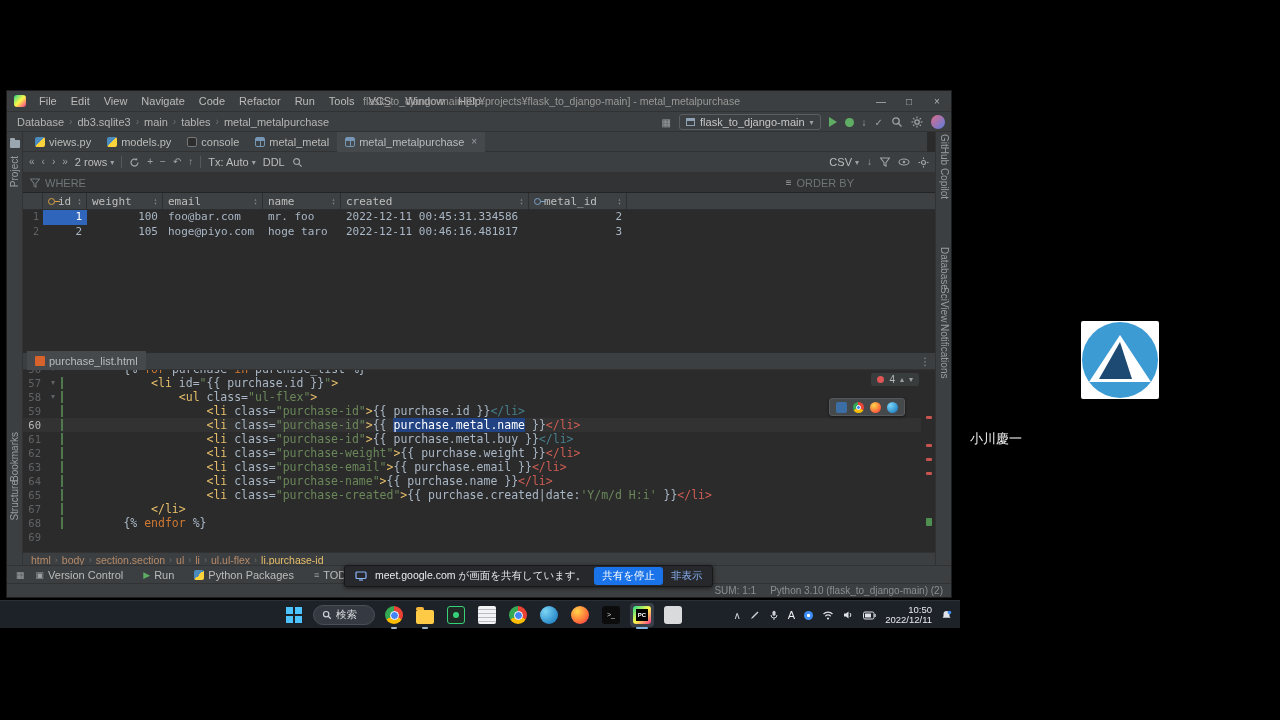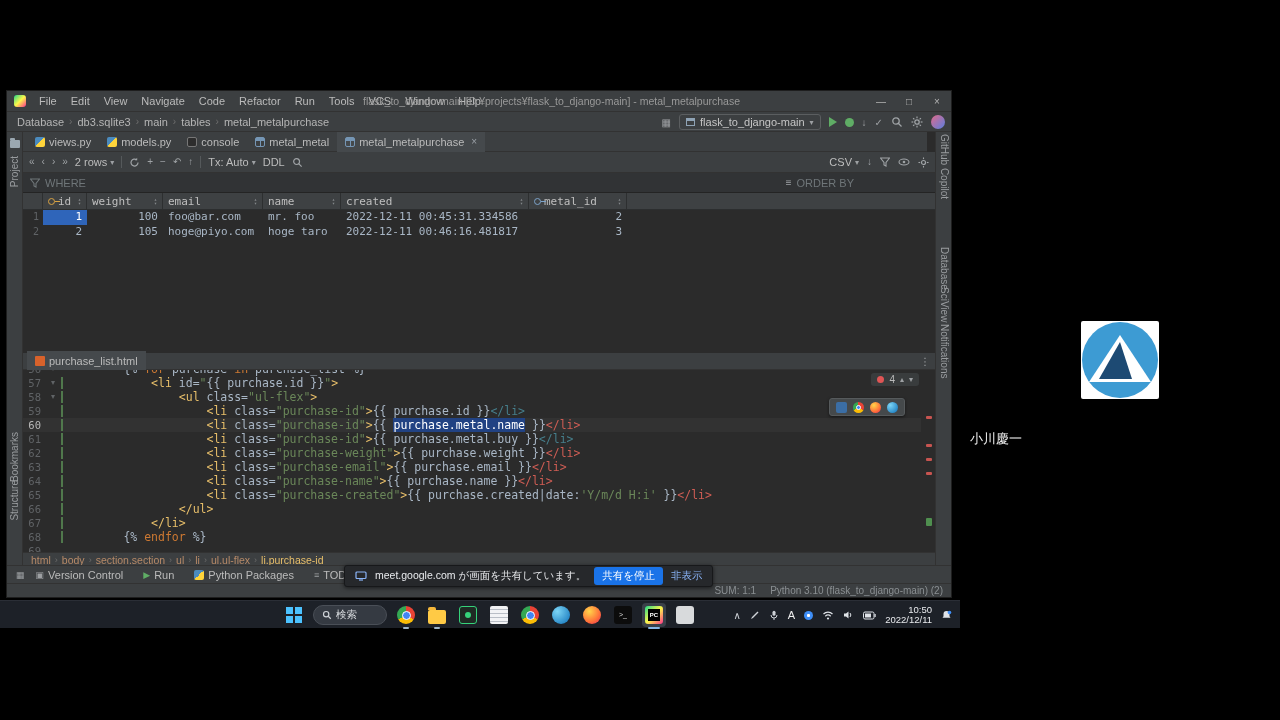--- a/index.html
+++ b/index.html
@@ -115,21 +115,21 @@
 
 .meetbar{position:absolute;left:344px;top:565px;height:22px;z-index:40;background:#26282b;border:1px solid #17181a;border-radius:3px;display:flex;align-items:center;gap:8px;padding:0 10px;font-size:10.5px;color:#e8eaed;box-shadow:0 1px 4px rgba(0,0,0,.6)}
 .meet-stop{background:#1a73e8;color:#fff;border-radius:3px;padding:2px 8px;font-size:10.5px}
 .meet-hide{color:#8ab4f8}
 
 
 .taskbar{position:absolute;left:0;top:600px;width:960px;height:28px;background:#1d2128;border-top:1px solid #2a2e36}
 .tb-center{position:absolute;left:282px;top:0;height:28px;display:flex;align-items:center;gap:7px}
 .win-logo{width:16px;height:16px;display:grid;grid-template-columns:7px 7px;grid-template-rows:7px 7px;gap:2px}
 .win-logo span{background:#4cc2ff}
-.search-pill{width:74px;height:20px;border-radius:10px;background:#353a42;border:1px solid #4a4f57;display:flex;align-items:center;gap:4px;padding:0 8px;color:#dadde0;font-size:10.5px}
+.search-pill{width:62px;height:20px;border-radius:10px;background:#353a42;border:1px solid #4a4f57;display:flex;align-items:center;gap:4px;padding:0 8px;color:#dadde0;font-size:10.5px}
 .tb-app{width:24px;height:24px;display:flex;align-items:center;justify-content:center;position:relative;border-radius:4px}
 .tb-app.active{background:#3a4049}
 .run-dot{position:absolute;bottom:-2px;left:50%;transform:translateX(-50%);width:6px;height:2px;border-radius:1px;background:#9fb6c9}
 .tb-app.active .run-dot{width:12px;background:#86b5e5}
 .face{width:18px;height:18px;flex:none}
 .f-chrome,.f-chrome-alt{border-radius:50%;background:conic-gradient(#ea4335 0 120deg,#fbbc05 120deg 240deg,#34a853 240deg 360deg);position:relative}
 .f-chrome::after,.f-chrome-alt::after{content:'';position:absolute;inset:4.5px;border-radius:50%;background:#4285f4;border:1.5px solid #fff}
 .f-explorer{background:#ffca45;border-radius:2px;height:14px;margin-top:3px;position:relative}
 .f-explorer::before{content:'';position:absolute;top:-3px;left:0;width:8px;height:3px;background:#f5b73a;border-radius:2px 2px 0 0}
 .f-ide-green{background:#1f2a24;border:1px solid #36d27a;border-radius:3px;position:relative}
@@ -471,25 +471,20 @@
               <span class="gutter-num">64</span>
               <span class="fold"></span>
               <span class="code-text">                    <span class="c-tg">&lt;li </span><span class="c-df">class=</span><span class="c-st">"purchase-name"</span><span class="c-tg">&gt;</span><span class="c-df">{{ purchase.name }}</span><span class="c-er">&lt;/li&gt;</span></span>
             </div>
             <div class="code-row chg">
               <span class="gutter-num">65</span>
               <span class="fold"></span>
               <span class="code-text">                    <span class="c-tg">&lt;li </span><span class="c-df">class=</span><span class="c-st">"purchase-created"</span><span class="c-tg">&gt;</span><span class="c-df">{{ purchase.created|date:</span><span class="c-st">'Y/m/d H:i'</span><span class="c-df"> }}</span><span class="c-er">&lt;/li&gt;</span></span>
             </div>
             <div class="code-row chg">
-              <span class="gutter-num">66</span>
-              <span class="fold"></span>
-              <span class="code-text">                <span class="c-tg">&lt;/ul&gt;</span></span>
-            </div>
-            <div class="code-row chg">
               <span class="gutter-num">67</span>
               <span class="fold"></span>
               <span class="code-text">            <span class="c-tg">&lt;/li&gt;</span></span>
             </div>
             <div class="code-row chg">
               <span class="gutter-num">68</span>
               <span class="fold"></span>
               <span class="code-text">        <span class="c-df">{% </span><span class="c-kw">endfor</span><span class="c-df"> %}</span></span>
             </div>
             <div class="code-row">

